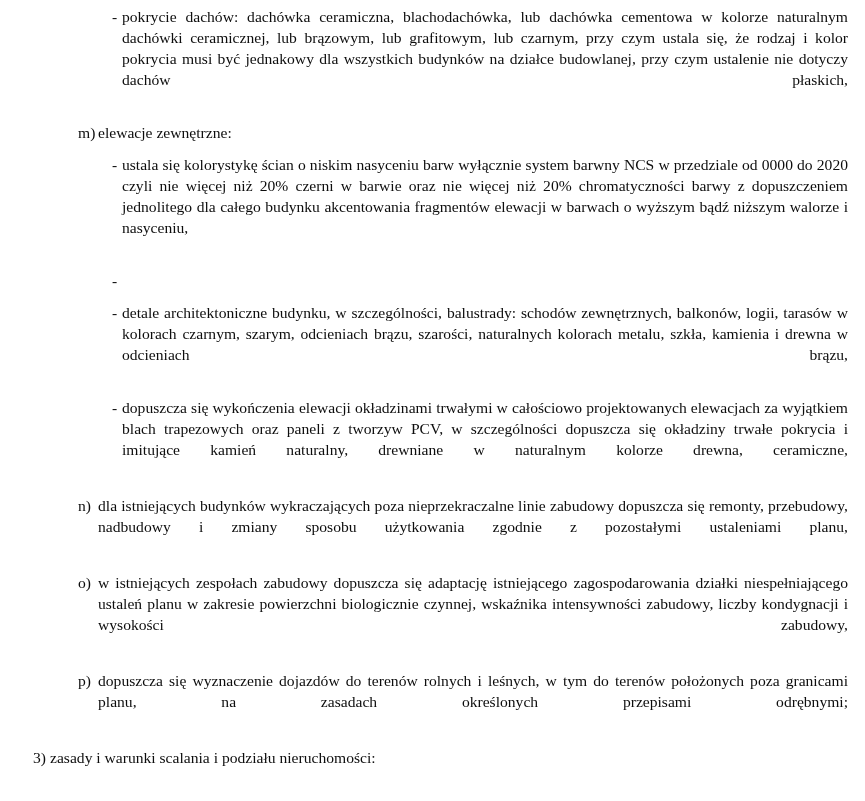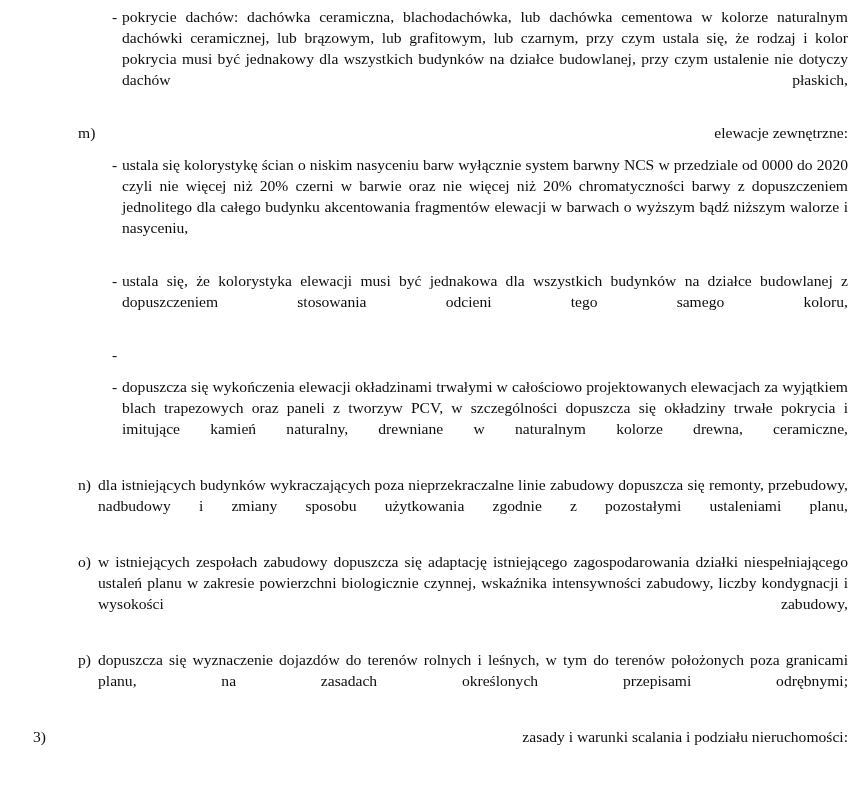--- a/index.html
+++ b/index.html
@@ -60,21 +60,21 @@
 
   
   .lvl-2 { padding-left: 61px; }
   .lvl-2 .marker { width: 20px; }
 
   
   .lvl-3 { padding-left: 95px; }
   .lvl-3 .marker { width: 10px; }
 
   
-  .no-justify .body { text-align: right; }
+  .no-justify .body { text-align: left; }
   .no-justify .body::after { content: none; }
   .gap-md { margin-bottom: 11px; }
   .gap-lg { margin-bottom: 14px; }
 </style>
 </head>
 <body style="color: rgb(13, 13, 13);">
 
 <div id="page" style="background: rgb(255, 255, 255);">
 
   <div class="item lvl-3 gap-md">
@@ -87,25 +87,25 @@
     <span class="body">elewacje zewnętrzne:</span>
   </div>
 
   <div class="item lvl-3 gap-md">
     <span class="marker">-</span>
     <span class="body">ustala się kolorystykę ścian o niskim nasyceniu barw wyłącznie system barwny NCS w przedziale od 0000 do 2020 czyli nie więcej niż 20% czerni w barwie oraz nie więcej niż 20% chromatyczności barwy z dopuszczeniem jednolitego dla całego budynku akcentowania fragmentów elewacji w barwach o wyższym bądź niższym walorze i nasyceniu,</span>
   </div>
 
   <div class="item lvl-3 gap-md">
     <span class="marker">-</span>
-    <span class="body">ustala się, że kolorystyka elewacji musi być jednakowa dla wszystkich budynków na działce budowlanej z dopuszczeniem stosowania odcieni tego samego koloru,</span>
   </div>
 
   <div class="item lvl-3 gap-md">
     <span class="marker">-</span>
+    <span class="body">detale architektoniczne budynku, w szczególności, balustrady: schodów zewnętrznych, balkonów, logii, tarasów w kolorach czarnym, szarym, odcieniach brązu, szarości, naturalnych kolorach metalu, szkła, kamienia i drewna w odcieniach brązu,</span>
   </div>
 
   <div class="item lvl-3 gap-lg">
     <span class="marker">-</span>
     <span class="body">dopuszcza się wykończenia elewacji okładzinami trwałymi w całościowo projektowanych elewacjach za wyjątkiem blach trapezowych oraz paneli z tworzyw PCV, w szczególności dopuszcza się okładziny trwałe pokrycia i imitujące kamień naturalny, drewniane w naturalnym kolorze drewna, ceramiczne,</span>
   </div>
 
   <div class="item lvl-2 gap-lg">
     <span class="marker">n)</span>
     <span class="body">dla istniejących budynków wykraczających poza nieprzekraczalne linie zabudowy dopuszcza się remonty, przebudowy, nadbudowy i zmiany sposobu użytkowania zgodnie z pozostałymi ustaleniami planu,</span>

